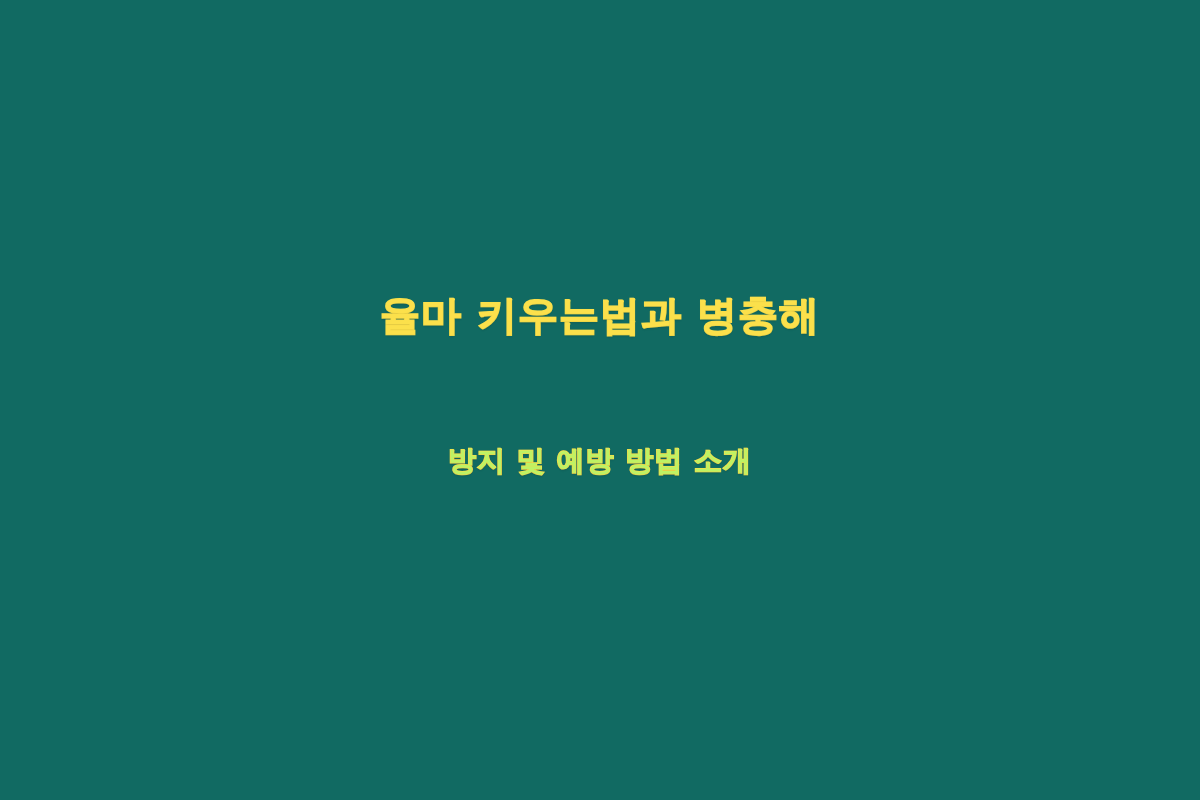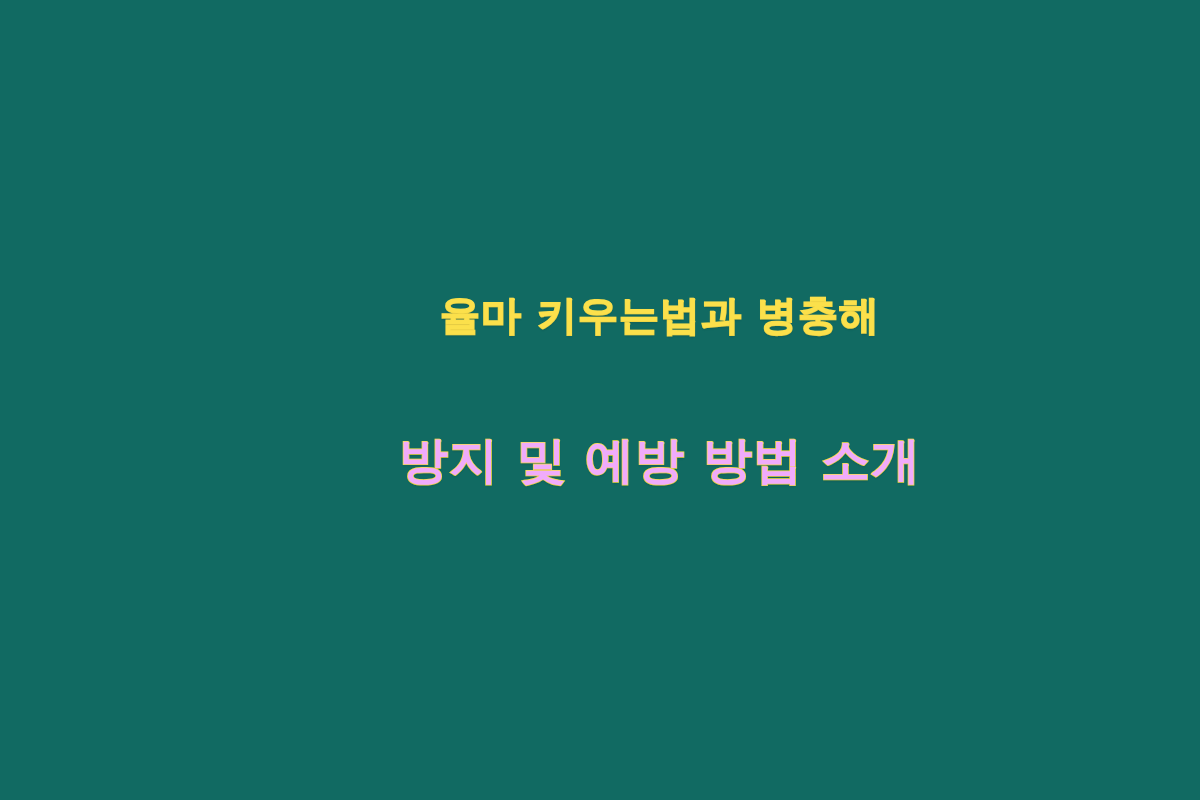--- a/index.html
+++ b/index.html
@@ -14,21 +14,21 @@
     font-family: "DejaVu Sans", "Liberation Sans", sans-serif;
   }
 
   #banner {
     position: relative;
     width: 1200px;
     height: 800px;
     box-sizing: border-box;
     display: flex;
     align-items: center;
-    justify-content: flex-end;
+    justify-content: center;
     
     background-color: #116a62;
   }
 
   #headline {
     width: 1080px;
     text-align: center;
     
     transform: translateY(-12px);
     -webkit-font-smoothing: antialiased;
@@ -57,16 +57,16 @@
 </style>
 </head>
 <body>
 
 <div id="banner" style="background-color: rgb(17, 106, 98);">
 
   <div id="headline">
 
     <span class="headline-line" style="color: rgb(251, 224, 75); -webkit-text-stroke: 1.5px rgb(251, 224, 75); font-size: 40px;">율마 키우는법과 병충해</span>
 
-    <span class="headline-line" style="color: #f0abfc; -webkit-text-stroke: 1.5px rgb(251, 224, 75); font-size: 49px;">방지 및 예방 방법 소개</span>
+    <span class="headline-line" style="color: #bef264; -webkit-text-stroke: 1.5px rgb(251, 224, 75); font-size: 28px;">방지 및 예방 방법 소개</span>
 
   </div>
 </div>
 
 </body></html>

